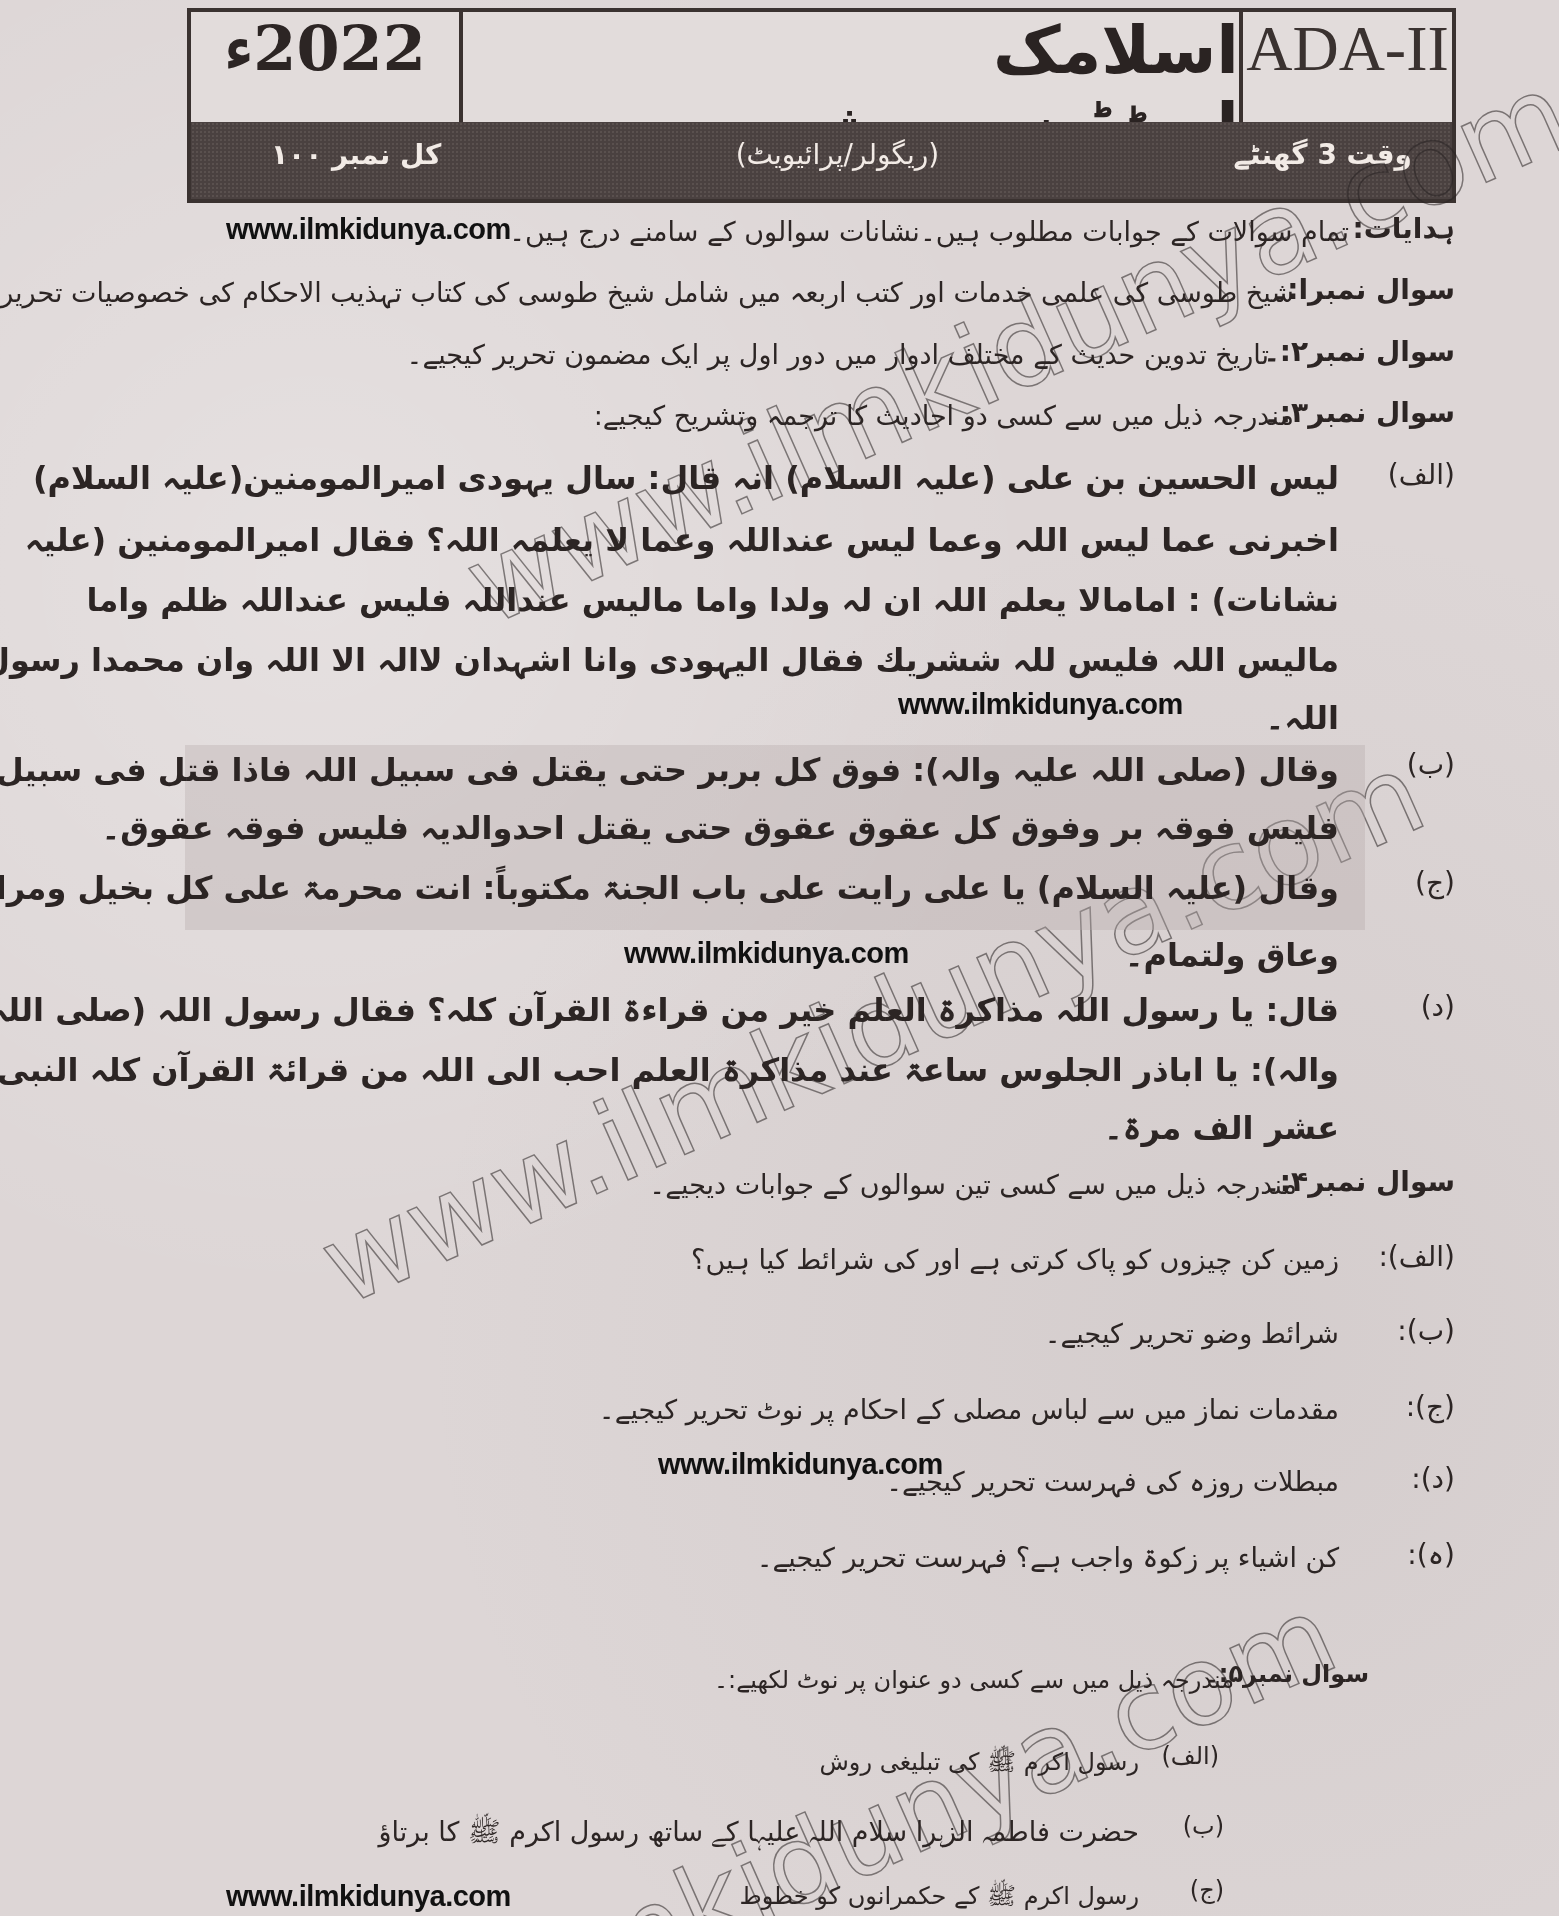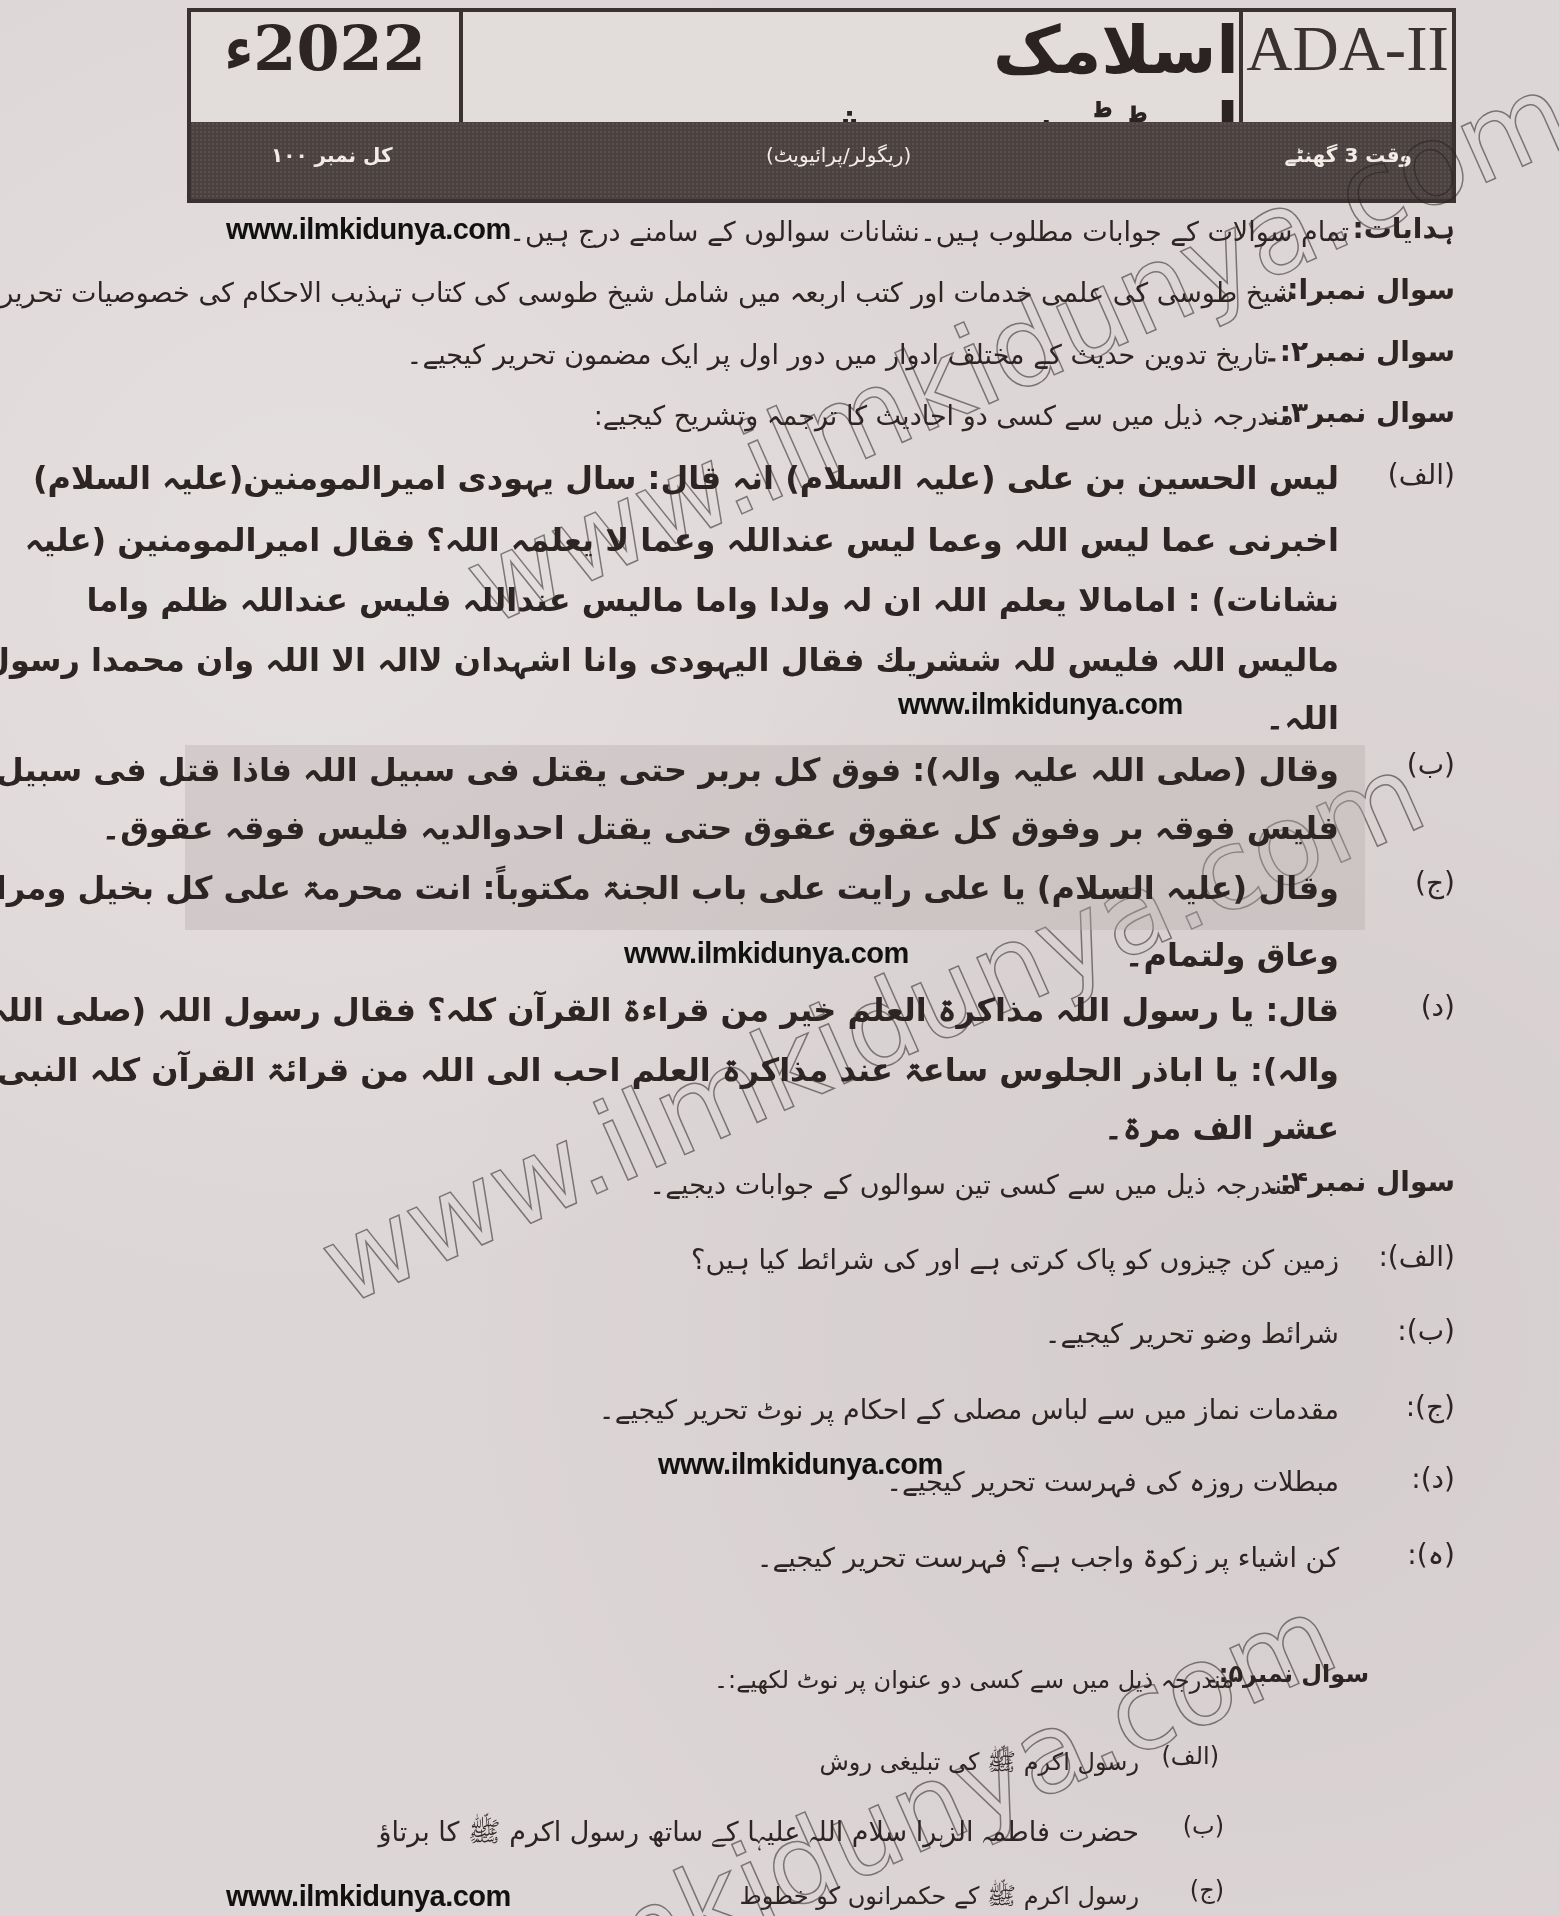--- a/index.html
+++ b/index.html
@@ -29,21 +29,21 @@
   .title-sub { font-size: 36px; font-weight: normal; }
   .code-text { font-family: "Liberation Serif", serif; font-size: 64px; color: #3a3230; }
   .header-band {
     position: absolute; left: 0; right: 0; top: 110px; bottom: 0;
     background: #4a4140;
     background-image: radial-gradient(rgba(120,110,105,0.35) 1px, transparent 1px);
     background-size: 4px 4px;
     display: flex; align-items: center; justify-content: space-between;
     padding: 0 40px 12px 80px; direction: rtl;
   }
-  .band-text { color: #f2ebe6; font-size: 20px; font-weight: bold; }
+  .band-text { color: #f2ebe6; font-size: 28px; font-weight: bold; }
 
   
   .line {
     position: absolute; direction: rtl; text-align: right; white-space: nowrap;
     color: #2c2524; font-size: 30px; line-height: 40px;
   }
   .urdu { font-family: "DejaVu Sans", sans-serif; font-size: 27px; }
   .arabic { font-family: "DejaVu Sans", sans-serif; font-size: 32px; font-weight: bold; letter-spacing: 0px; }
   .label { position: absolute; direction: rtl; font-size: 28px; color: #2c2524; white-space: nowrap; }
   .qlabel { font-weight: bold; }

